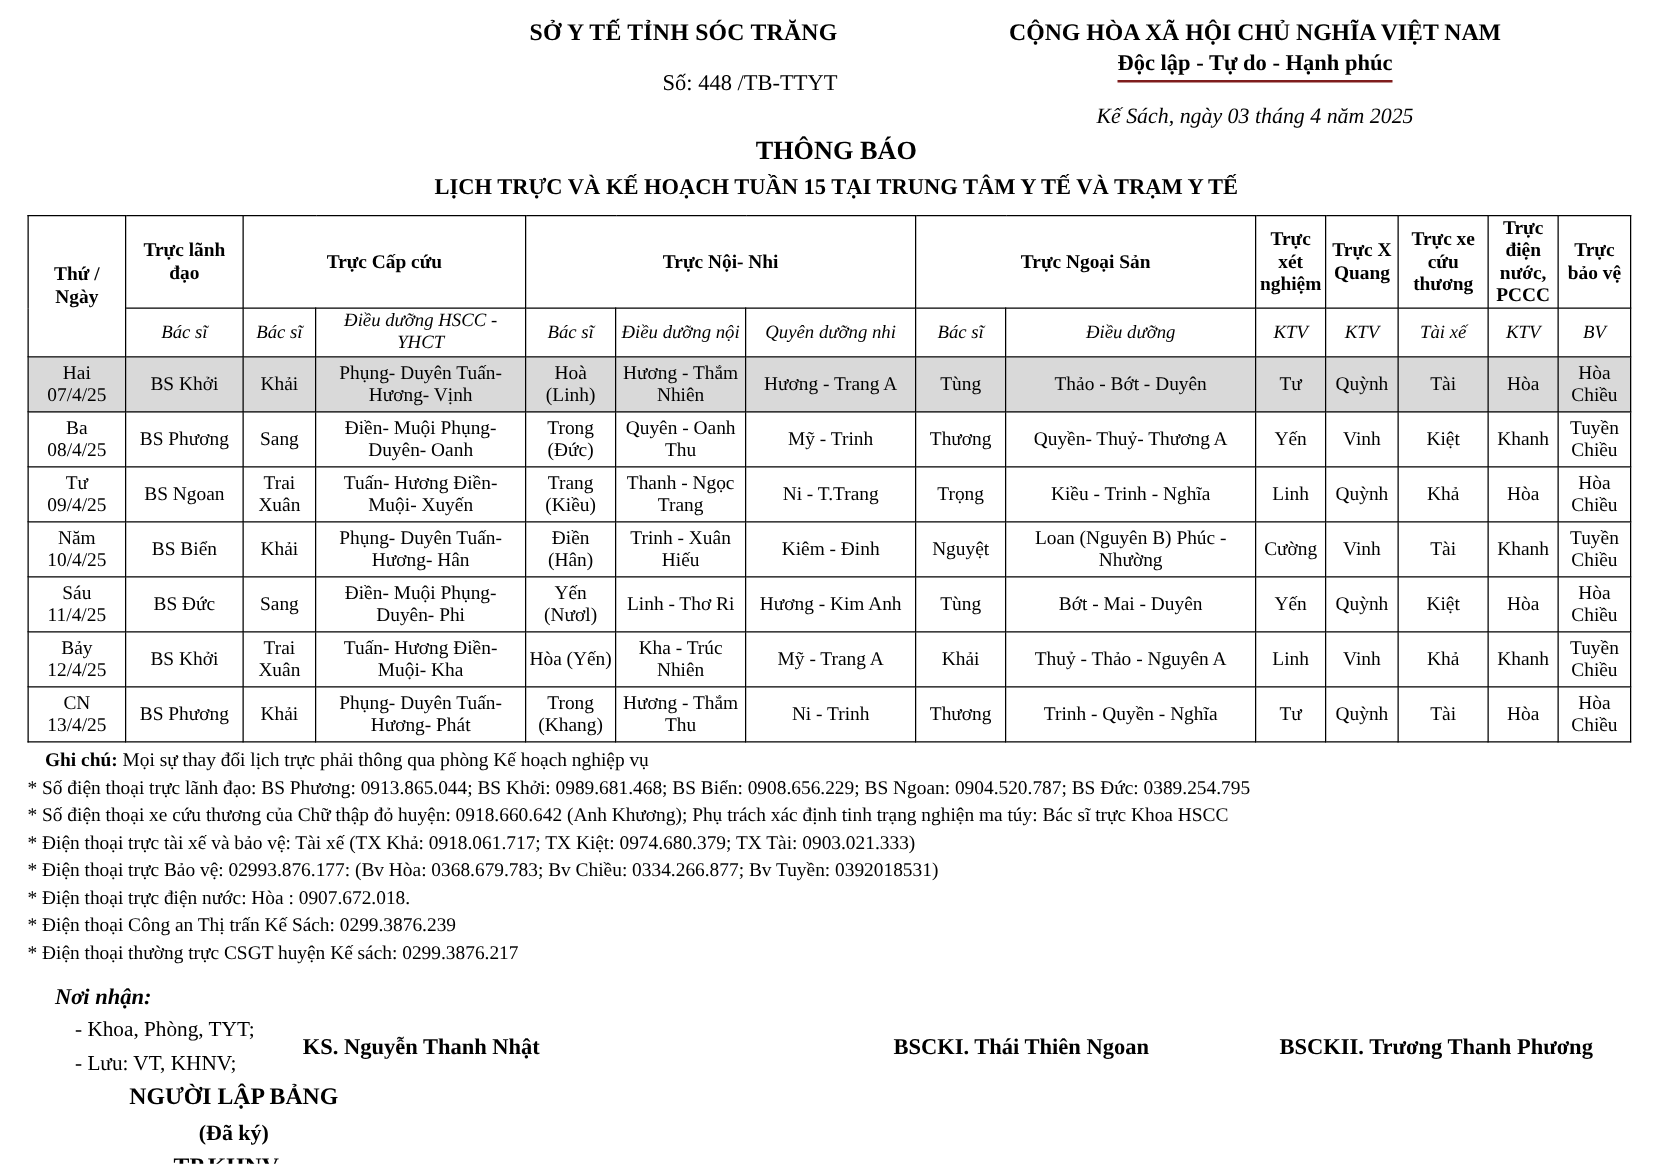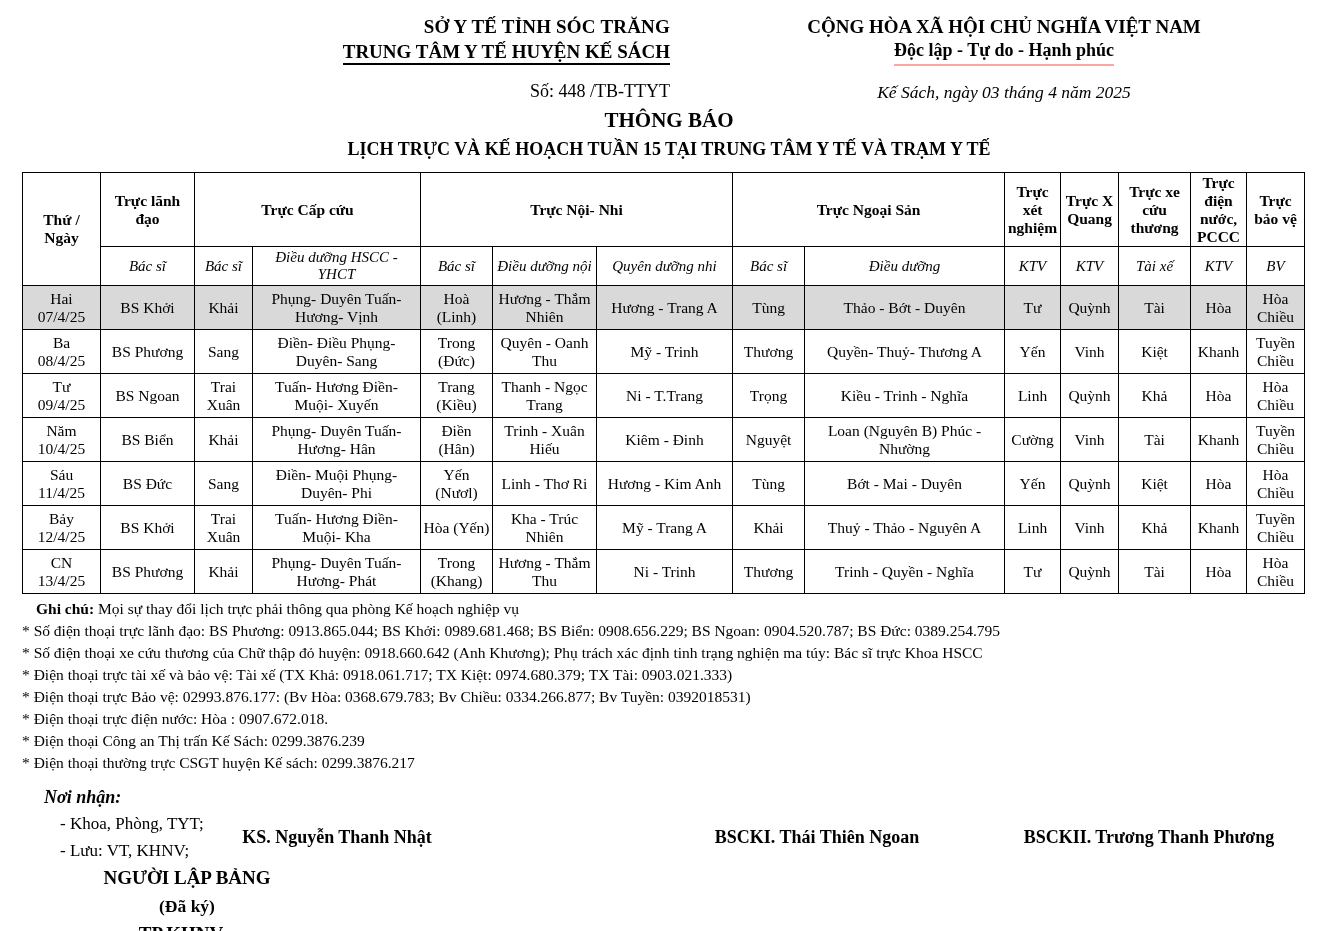--- a/index.html
+++ b/index.html
@@ -62,21 +62,21 @@
   .nation-line1 {
     font-size: 19px;
     font-weight: bold;
     line-height: 1.32;
   }
   .nation-line2 {
     font-size: 18px;
     font-weight: bold;
     line-height: 1.32;
     display: inline-block;
-    border-bottom: 2px solid #fca5a5;
+    border-bottom: 2px solid #7f1d1d;
     padding-bottom: 1px;
   }
   .place-date {
     font-size: 17.5px;
     font-style: italic;
     margin-top: 15px;
     line-height: 1.3;
   }
 
   
@@ -217,21 +217,20 @@
   .name-col.n3 { width: 334px; }
 </style>
 </head>
 <body>
 
 <div class="page">
 
   <div class="letterhead">
     <div class="lh-left">
       <div class="org-line1">SỞ Y TẾ TỈNH SÓC TRĂNG</div>
-      <div class="org-line2"><span class="uline">TRUNG TÂM Y TẾ HUYỆN KẾ SÁCH</span></div>
       <div class="doc-number">Số: 448 /TB-TTYT</div>
     </div>
     <div class="lh-right">
       <div class="nation-line1">CỘNG HÒA XÃ HỘI CHỦ NGHĨA VIỆT NAM</div>
       <div class="nation-line2">Độc lập - Tự do - Hạnh phúc</div>
       <div class="place-date">Kế Sách, ngày 03 tháng 4 năm 2025</div>
     </div>
   </div>
 
   <div class="title-block">
@@ -307,21 +306,21 @@
             <td>Hòa</td>
             <td>Hòa Chiều</td>
           </tr>
           <tr>
             <td class="daycell">
               <div>Ba</div>
               <div>08/4/25</div>
             </td>
             <td>BS Phương</td>
             <td>Sang</td>
-            <td>Điền- Điều Phụng- Duyên- Sang</td>
+            <td>Điền- Muội Phụng- Duyên- Oanh</td>
             <td>Trong (Đức)</td>
             <td>Quyên - Oanh Thu</td>
             <td>Mỹ - Trinh</td>
             <td>Thương</td>
             <td>Quyền- Thuỷ- Thương A</td>
             <td>Yến</td>
             <td>Vinh</td>
             <td>Kiệt</td>
             <td>Khanh</td>
             <td>Tuyền Chiều</td>

